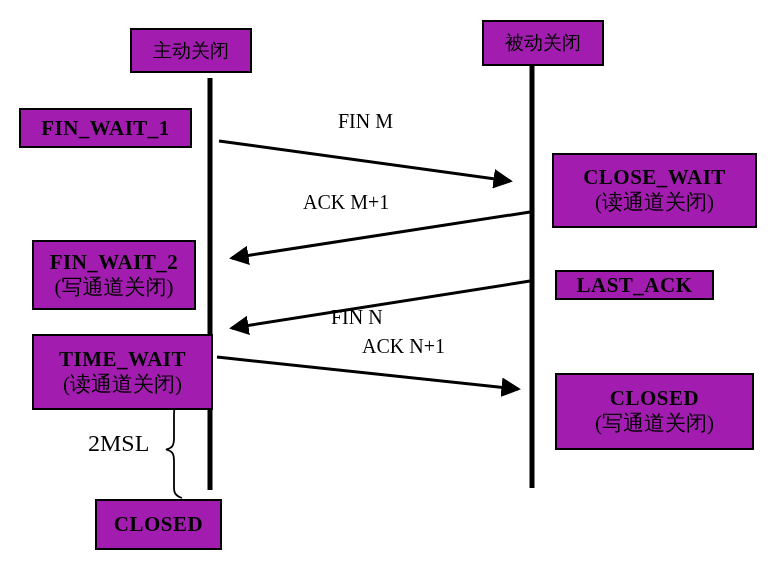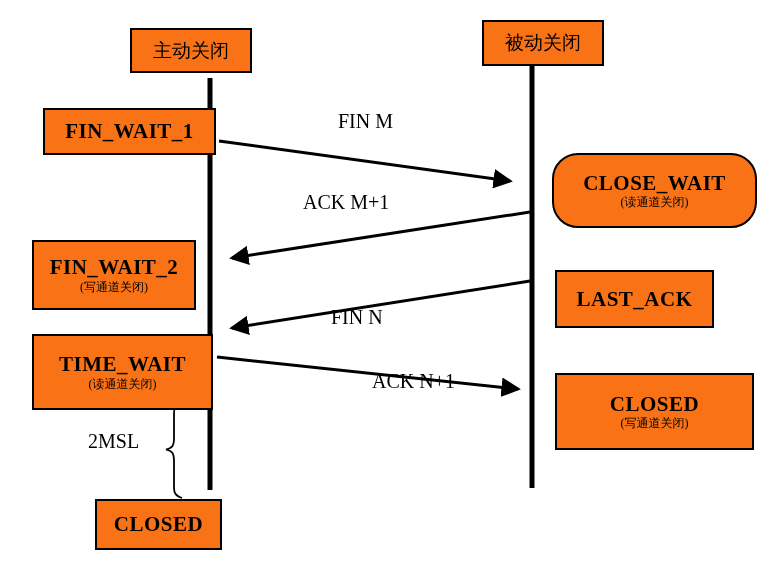--- a/index.html
+++ b/index.html
@@ -17,73 +17,73 @@
     overflow: hidden;
   }
   .layer {
     position: absolute;
     left: 0;
     top: 0;
   }
   .box {
     position: absolute;
     border: 2px solid #000000;
-    background: #f97316;
+    background: #a21caf;
     display: flex;
     flex-direction: column;
     align-items: center;
     justify-content: center;
     text-align: center;
     box-sizing: border-box;
   }
   .state-name {
     font-weight: bold;
     font-size: 21px;
     line-height: 1.15;
     letter-spacing: 0.5px;
     white-space: nowrap;
   }
   .state-note {
-    font-size: 12px;
+    font-size: 21px;
     line-height: 1.25;
     white-space: nowrap;
   }
   .header-label {
     font-size: 19px;
     white-space: nowrap;
   }
   .msg-label {
     position: absolute;
     font-size: 20px;
     white-space: nowrap;
   }
   .timer-label {
     position: absolute;
-    font-size: 20px;
+    font-size: 24px;
     white-space: nowrap;
     text-align: right;
   }
 
   
   #hdr-active  { left: 130px; top: 28px;  width: 122px; height: 45px; }
   #hdr-passive { left: 482px; top: 20px;  width: 122px; height: 46px; }
 
-  #st-fin-wait-1 { left: 43px;  top: 108px; width: 173px; height: 47px; }
+  #st-fin-wait-1 { left: 19px;  top: 108px; width: 173px; height: 40px; }
   #st-fin-wait-2 { left: 32px;  top: 240px; width: 164px; height: 70px; align-items: center; }
   #st-time-wait  { left: 32px;  top: 334px; width: 181px; height: 76px; }
   #st-closed-l   { left: 95px;  top: 499px; width: 127px; height: 51px; }
 
-  #st-close-wait { left: 552px; top: 153px; width: 205px; height: 75px; border-radius: 26px; }
-  #st-last-ack   { left: 555px; top: 270px; width: 159px; height: 58px; }
+  #st-close-wait { left: 552px; top: 153px; width: 205px; height: 75px; }
+  #st-last-ack   { left: 555px; top: 270px; width: 159px; height: 30px; }
   #st-closed-r   { left: 555px; top: 373px; width: 199px; height: 77px; }
 
   #lbl-fin-m   { left: 338px; top: 110px; }
   #lbl-ack-m1  { left: 303px; top: 191px; }
   #lbl-fin-n   { left: 331px; top: 268px; margin-top: 38px; }
-  #lbl-ack-n1  { left: 372px; top: 335px; margin-top: 35px; }
+  #lbl-ack-n1  { left: 362px; top: 335px; }
   #lbl-2msl    { left: 88px;  top: 430px; }
 </style>
 </head>
 <body>
 
 <div class="canvas">
 
   <svg class="layer" width="772" height="577" viewBox="0 0 772 577">
     <defs>
       <marker id="arrowhead" viewBox="0 0 10 10" refX="8.5" refY="5" markerWidth="6.5" markerHeight="6.5" orient="auto">

